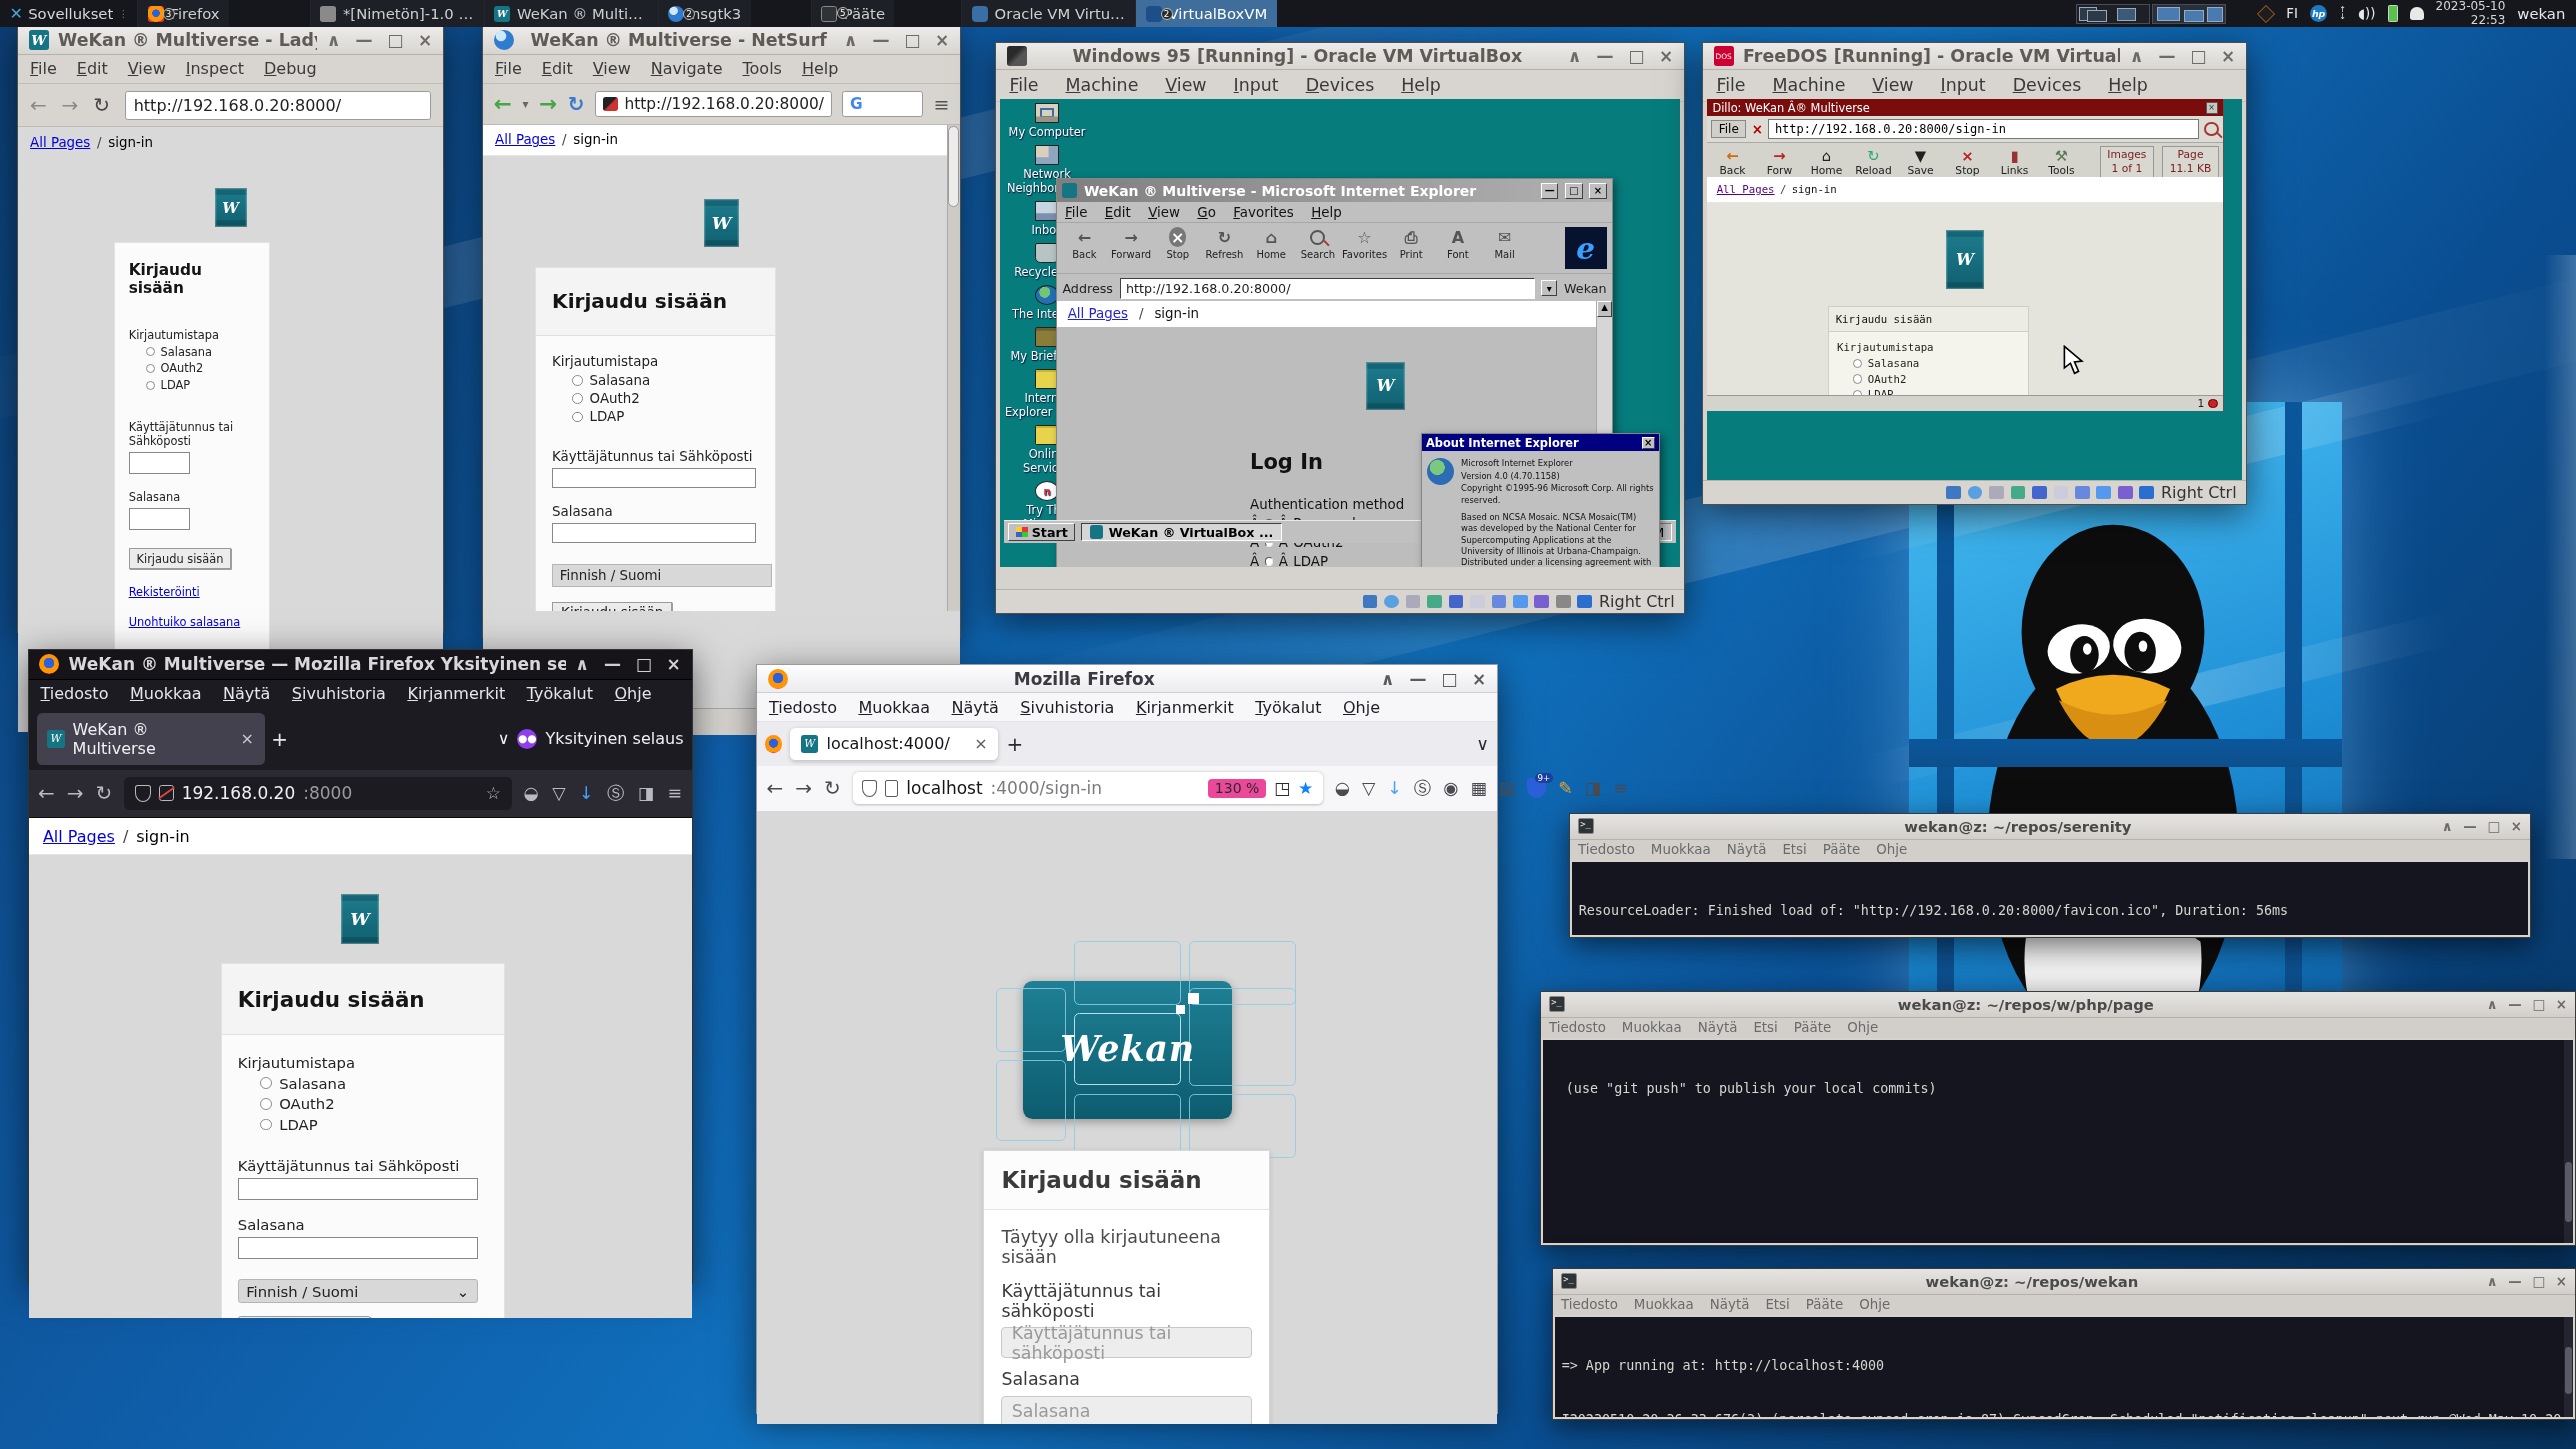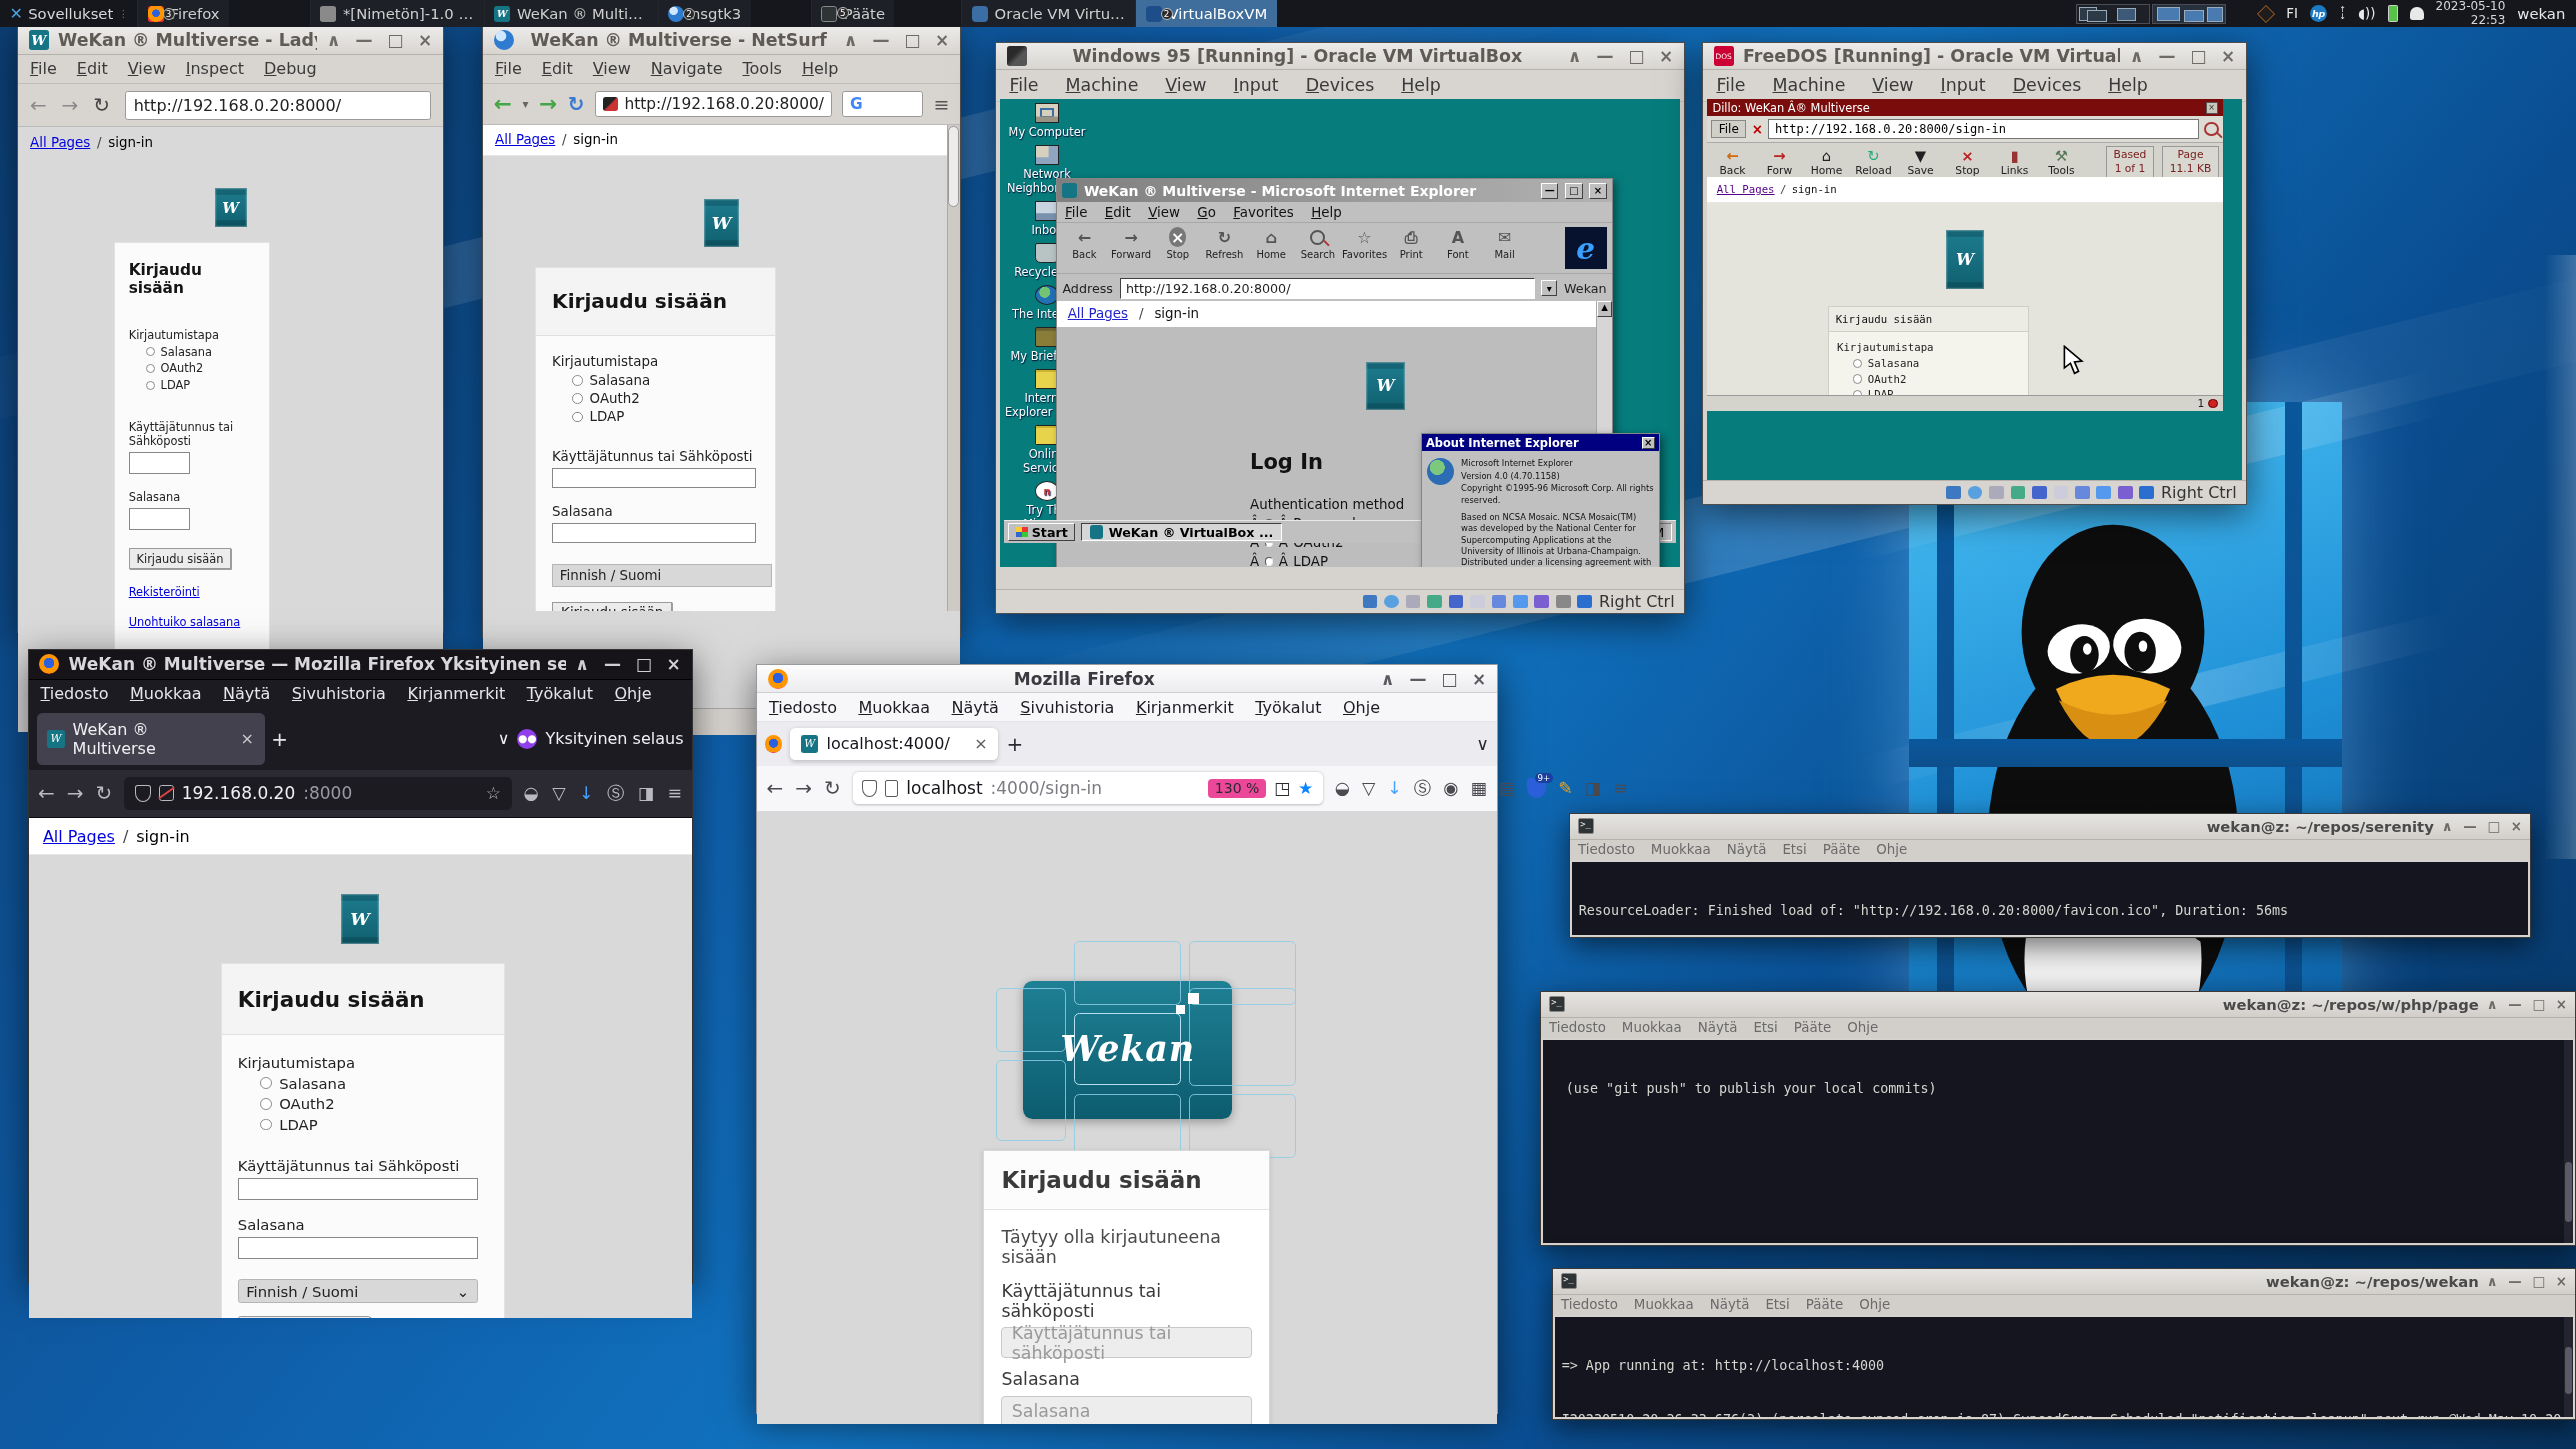--- a/index.html
+++ b/index.html
@@ -227,21 +227,21 @@
 .mkcard{position:absolute;left:226px;top:338px;width:287px;background:#fff;border:0.7px solid #d8d8d8;box-shadow:0 1.3px 5.4px rgba(0,0,0,.12)}
 .mkhead{padding:16px 17.4px;border-bottom:0.7px solid #e4e4e4;background:#fcfcfc;font-weight:bold;font-size:23px;color:#3a3a3a}
 .mkbody{padding:17.4px 17.4px 20px;font-size:17.4px}
 .mknote{color:#4a4a4a;margin-bottom:13.4px}
 .mklab{display:block;color:#3a3a3a;margin-top:10.7px}
 .mkinp{margin-top:6.7px;height:31px;background:#ededed;border:0.7px solid #c9c9c9;border-radius:4px;display:flex;align-items:center;padding:0 9.4px;color:#9a9a9a}
 
 
 .term{position:absolute;border:0.7px solid #3a3a3a;box-shadow:0 8px 27px rgba(0,0,0,.55);background:#d6d3cf}
 .termtit{height:25.5px;display:flex;align-items:center;gap:8px;padding:0 8px;background:linear-gradient(#e6e4e1,#d2cfcb);border-bottom:0.7px solid #b5b2ae}
-.termtit .t{flex:1;text-align:right;font-size:14.8px;font-weight:bold;color:#4a4a4a;white-space:nowrap;overflow:hidden}
+.termtit .t{flex:1;text-align:center;font-size:14.8px;font-weight:bold;color:#4a4a4a;white-space:nowrap;overflow:hidden}
 .termtit .xctl{font-size:13.4px;gap:10.7px}
 .tico{width:16px;height:16px;background:#2e3436;border:0.7px solid #888;border-radius:2px;color:#eee;font-size:8.7px;font-family:"DejaVu Sans Mono",monospace;display:flex;align-items:flex-start;padding-left:1.3px}
 .termmenu{display:flex;gap:16px;padding:2.7px 8px;background:#d2cfcb;font-size:13.4px;color:#6a6a6a}
 .termbody{position:absolute;left:2px;right:2px;top:48px;bottom:2px;background:#15151f;color:#d3d7cf;font-family:"DejaVu Sans Mono",monospace;font-size:13.4px;line-height:18px;padding:4px 6.7px;white-space:pre-wrap;word-break:break-all;overflow:hidden}
 .tl{min-height:18px}
 .tg{color:#7fd832;font-weight:bold}
 .tscroll{position:absolute;right:2px;top:48px;bottom:2px;width:9.4px;background:#24242e}
 .tsthumb{position:absolute;left:1.3px;width:6.7px;background:#5a5a66;border-radius:3.4px}
 
 
@@ -734,21 +734,21 @@
           </div>
         <div class="dtool">
             <span class="g" style="color:#933">▮</span>
             <span>Links</span>
           </div>
         <div class="dtool">
             <span class="g" style="color:#575">⚒</span>
             <span>Tools</span>
           </div>
         <div class="dinfo">
-            <div>Based</div>
+            <div>Images</div>
             <div>1 of 1</div>
           </div>
         <div class="dinfo" style="margin-left:4px">
             <div>Page</div>
             <div>11.1 KB</div>
           </div>
       </div>
       <div class="dillopage">
         <div class="crumb">
           <a style="text-decoration:underline">All Pages</a><span class="sep">/</span><span>sign-in</span>

